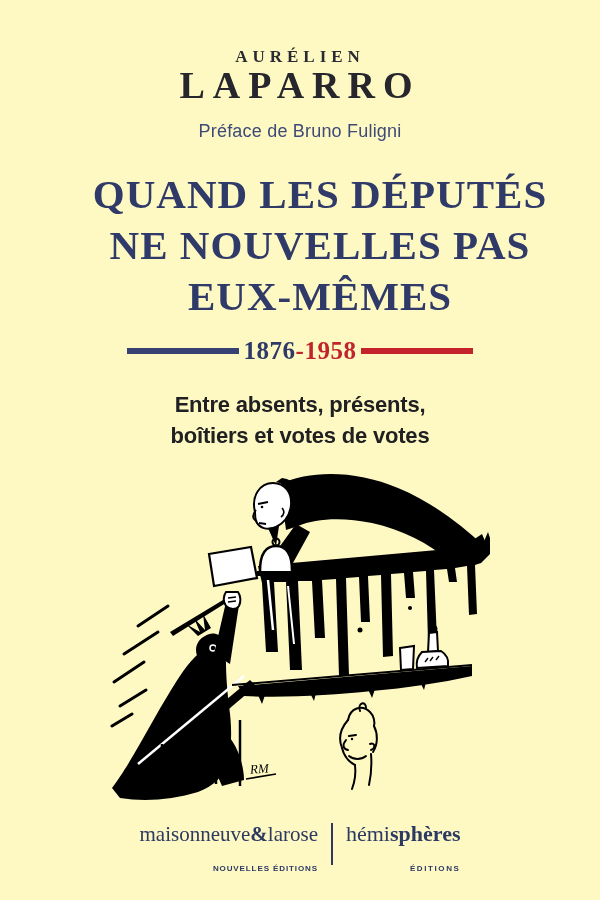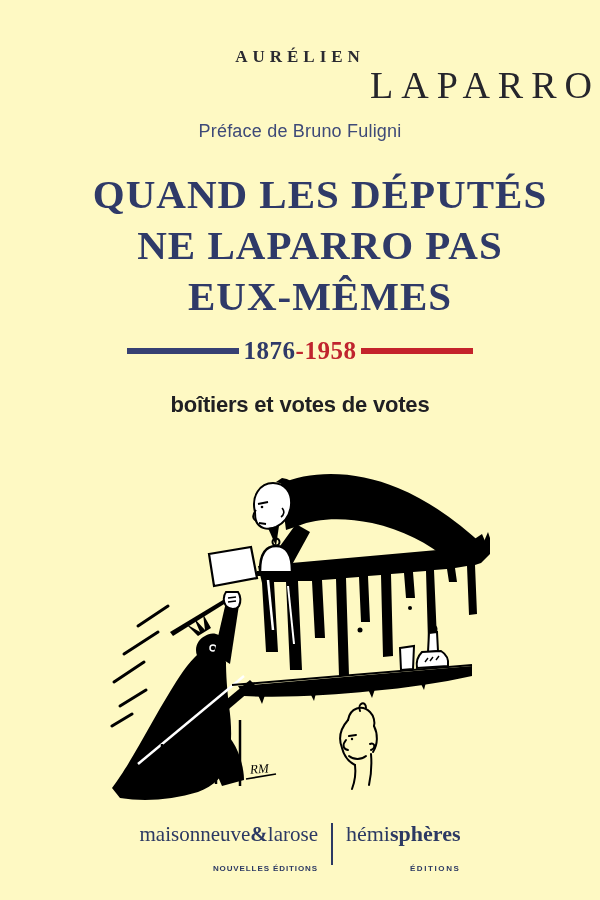--- a/index.html
+++ b/index.html
@@ -3,21 +3,21 @@
 <meta charset="utf-8">
 <style>
   html,body{margin:0;padding:0;background:#e8e8e8;}
   .cover{
     position:relative;width:600px;height:900px;margin:0 auto;background:#fef9c3;
     font-family:"Liberation Serif",serif;overflow:hidden;
   }
   .centered{position:absolute;left:0;right:0;text-align:center;}
 
   .author-first{top:47px;font-size:17px;font-weight:600;letter-spacing:5px;color:#2a2a31;}
-  .author-last{top:63px;font-size:38px;font-weight:400;letter-spacing:8px;color:#26262c;text-align:right;}
+  .author-last{top:63px;font-size:38px;font-weight:700;letter-spacing:8px;color:#26262c;}
   .preface{top:121px;font-family:"Liberation Sans",sans-serif;font-size:18px;color:#3e4a78;letter-spacing:.2px;}
 
   .title{top:169px;font-size:41px;line-height:51px;font-weight:700;color:#2f3a68;letter-spacing:1px;padding-left:40px;}
 
   .dates-row{top:337px;display:flex;align-items:center;justify-content:center;gap:5px;}
   .date-bar{height:6px;width:112px;}
   .date-bar.blue{background:#374173;}
   .date-bar.red{background:#c4232b;}
   .dates-text{font-size:25px;font-weight:600;letter-spacing:.5px;}
   .year-left{color:#2f3a68;}
@@ -43,33 +43,34 @@
 <body>
 
 <div class="cover">
 
   <div class="centered author-first">AURÉLIEN</div>
   <div class="centered author-last">LAPARRO</div>
   <div class="centered preface">Préface de Bruno Fuligni</div>
 
   <div class="centered title">
     <div>QUAND LES DÉPUTÉS</div>
-    <div>NE LAPARRO PAS</div>
+    <div>NE NOUVELLES PAS</div>
     <div>EUX-MÊMES</div>
   </div>
 
   <div class="centered dates-row">
     <span class="date-bar blue"></span>
     <span class="dates-text">
       <span class="year-left">1876</span><span class="year-right">-1958</span>
     </span>
     <span class="date-bar red"></span>
   </div>
 
   <div class="centered subtitle">
+    <div>Entre absents, présents,</div>
     <div>boîtiers et votes de votes</div>
   </div>
 
   <svg class="illustration" viewBox="0 0 380 340" xmlns="http://www.w3.org/2000/svg">
 
     <path fill="#000" d="M170,16 C200,2 246,2 288,20 C322,34 350,56 372,76 L376,80 L340,94 C318,74 292,62 262,55 C234,49 206,50 188,58 L176,62 Z"></path>
     <path fill="#000" d="M186,56 L160,92 L150,102 L178,104 L200,64 Z"></path>
 
     <path fill="#000" d="M340,70 L352,62 L360,74 L372,66 L378,80 L360,88 L344,84 Z"></path>
 

